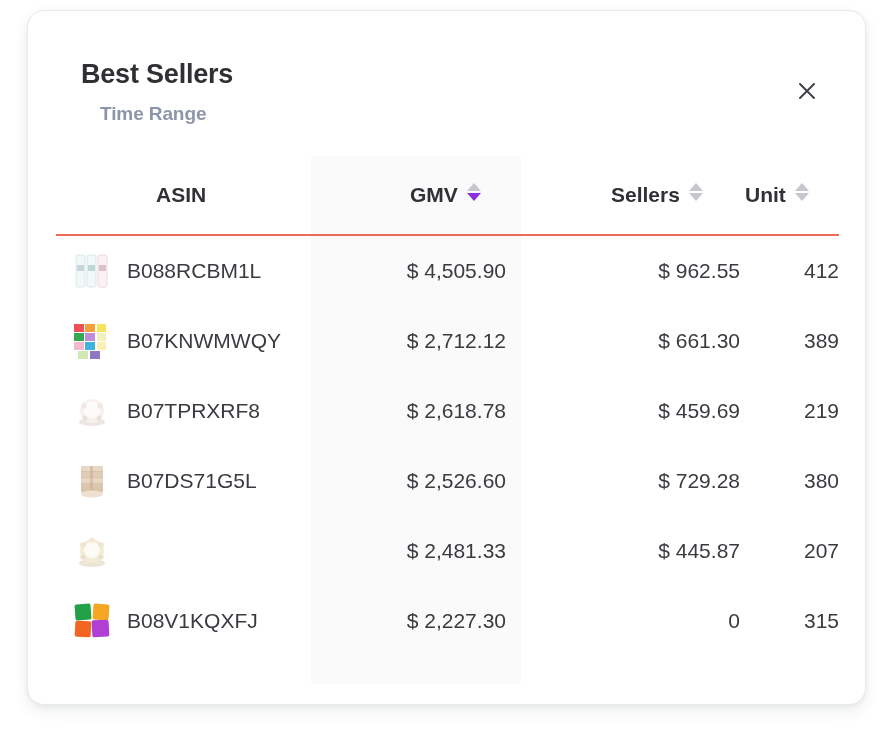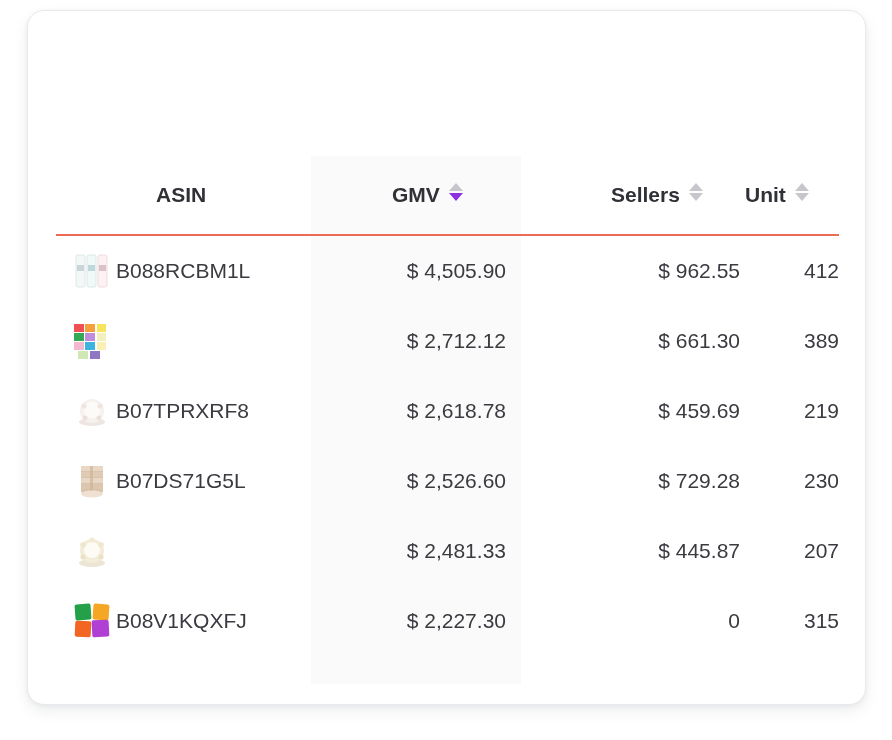--- a/index.html
+++ b/index.html
@@ -102,21 +102,21 @@
     top: 27px;
     font-size: 21px;
     font-weight: bold;
     color: #303136;
     display: flex;
     align-items: flex-start;
     white-space: nowrap;
     cursor: pointer;
   }
   .th-asin   { left: 128px; }
-  .th-gmv    { left: 364px; }
+  .th-gmv    { left: 382px; }
   .th-profit { left: 583px; }
   .th-unit   { left: 717px; }
 
   .sort-icon {
     display: inline-flex;
     flex-direction: column;
     align-items: center;
     justify-content: center;
     margin-left: 9px;
     gap: 2px;
@@ -160,21 +160,21 @@
     align-items: center;
     font-size: 21px;
     color: #3a3b40;
     white-space: nowrap;
   }
   .cell-asin {
     left: 45px;
     width: 238px;
     overflow: hidden;
   }
-  .asin-text { margin-left: 5px; text-align: center; }
+  .asin-text { margin-left: 16px; text-align: center; }
   .cell-gmv {
     left: 283px;
     width: 195px;
     justify-content: flex-end;
   }
   .cell-profit {
     left: 500px;
     width: 212px;
     justify-content: flex-end;
   }
@@ -194,20 +194,29 @@
     border-radius: 2px;
   }
   .thumb svg { display: block; }
 </style>
 </head>
 <body>
 
 <div id="root">
   <div class="card">
 
+    <div class="card-header">
+      <div class="title">Best Sellers</div>
+      <div class="subtitle">Time Range</div>
+      <div class="close-btn">
+        <svg width="22" height="22" viewBox="0 0 22 22">
+          <path d="M4 4 L18 18 M18 4 L4 18" stroke="#404248" stroke-width="2" stroke-linecap="round"></path>
+        </svg>
+      </div>
+    </div>
 
     <div class="table">
       <div class="gmv-highlight"></div>
 
       <div class="thead">
         <div class="th th-asin">
           <span>ASIN</span>
         </div>
 
         <div class="th th-gmv">
@@ -270,20 +279,21 @@
                 <rect x="1" y="11" width="10" height="8" fill="#35a853"></rect>
                 <rect x="12" y="11" width="10" height="8" fill="#c08ddb"></rect>
                 <rect x="24" y="11" width="9" height="8" fill="#f3f0c0"></rect>
                 <rect x="1" y="20" width="10" height="8" fill="#f5b9cf"></rect>
                 <rect x="12" y="20" width="10" height="8" fill="#3fb3e0"></rect>
                 <rect x="24" y="20" width="9" height="8" fill="#fbefb3"></rect>
                 <rect x="5" y="29" width="10" height="8" fill="#cfe8b6"></rect>
                 <rect x="17" y="29" width="10" height="8" fill="#8e78c4"></rect>
               </svg>
             </span>
+            <span class="asin-text">B07KNWMWQY</span>
           </div>
           <div class="cell cell-gmv">$ 2,712.12</div>
           <div class="cell cell-profit">$ 661.30</div>
           <div class="cell cell-unit">389</div>
         </div>
 
         <div class="row">
           <div class="cell cell-asin">
             <span class="thumb">
               <svg width="38" height="38" viewBox="0 0 38 38">
@@ -315,21 +325,21 @@
                 <rect x="8" y="16" width="22" height="5" fill="#e8d7c4"></rect>
                 <rect x="8" y="22" width="22" height="5" fill="#dcc6ae"></rect>
                 <rect x="17" y="4" width="3" height="27" fill="#c9b098" opacity="0.6"></rect>
                 <ellipse cx="19" cy="32" rx="11" ry="3.5" fill="#f0e0d2"></ellipse>
               </svg>
             </span>
             <span class="asin-text">B07DS71G5L</span>
           </div>
           <div class="cell cell-gmv">$ 2,526.60</div>
           <div class="cell cell-profit">$ 729.28</div>
-          <div class="cell cell-unit">230</div>
+          <div class="cell cell-unit">380</div>
         </div>
 
         <div class="row">
           <div class="cell cell-asin">
             <span class="thumb">
               <svg width="38" height="38" viewBox="0 0 38 38">
                 <rect x="0" y="0" width="38" height="38" fill="#ffffff"></rect>
                 <ellipse cx="19" cy="31" rx="13" ry="4" fill="#ece5d5"></ellipse>
                 <circle cx="19" cy="19" r="12" fill="#f3ecd8"></circle>
                 <circle cx="19" cy="18" r="8" fill="#fdfbf3"></circle>

